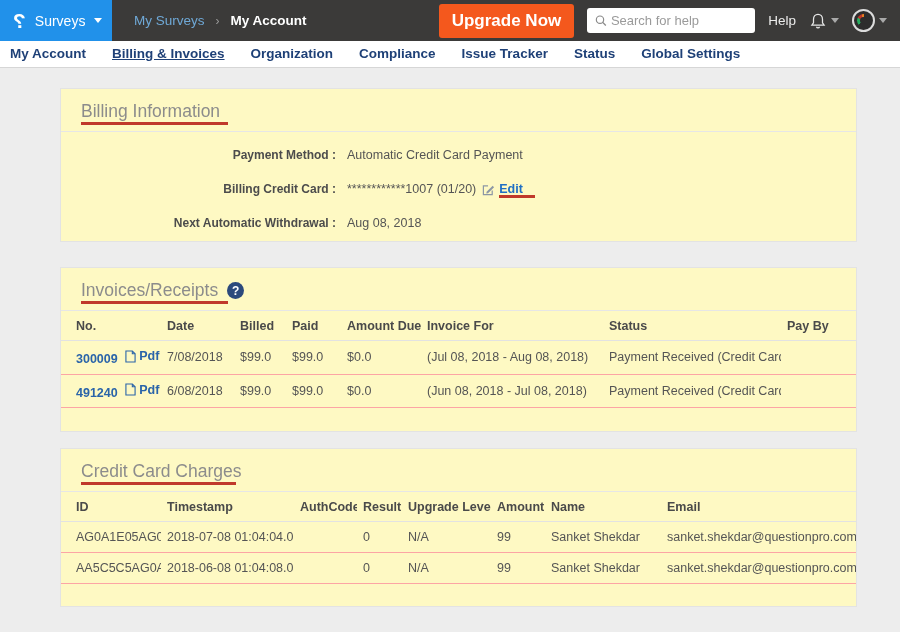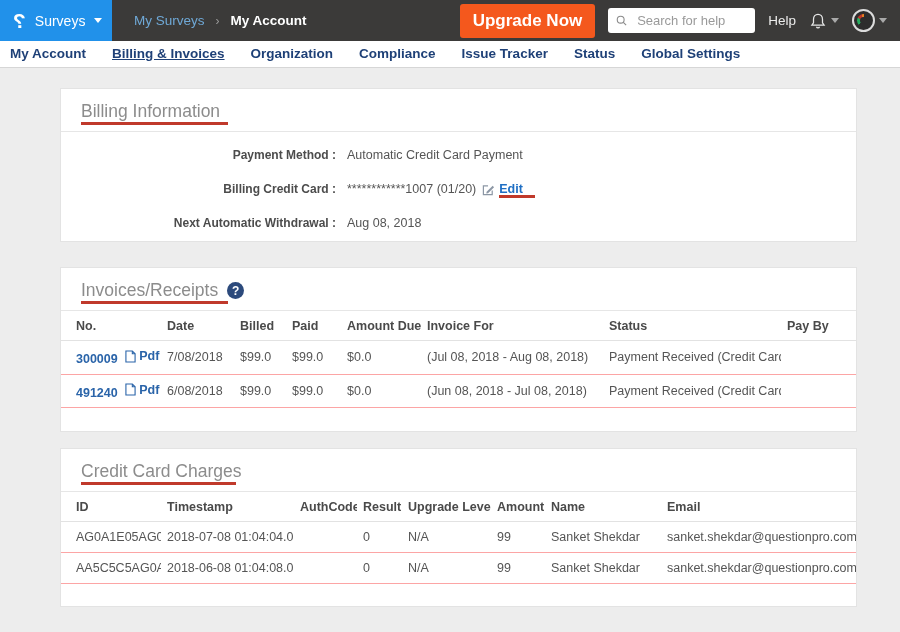--- a/index.html
+++ b/index.html
@@ -17,42 +17,42 @@
     border-top:5px solid #fff; }
   .caret.gray { border-top-color:#a9a9a9; }
   .breadcrumb { margin-left:22px; display:flex; align-items:center; gap:11px; font-size:13.5px; }
   .bc-parent { color:#6fa8d6; cursor:pointer; }
   .bc-sep { color:#9a9a9a; font-size:12px; }
   .bc-current { color:#fff; font-weight:bold; }
   .topbar-right { margin-left:auto; display:flex; align-items:center; gap:13px; padding-right:13px; }
   .upgrade-btn { background:#f4581d; color:#fff; border:none; border-radius:3px;
     font-size:17px; font-weight:bold; padding:7px 13px; cursor:pointer;
     font-family:inherit; }
-  .search-box { background:#fff; border-radius:3px; width:147px; height:25px;
-    display:flex; align-items:center; gap:10px; padding:0 8px; }
+  .search-box { background:#fff; border-radius:3px; width:168px; height:25px;
+    display:flex; align-items:center; gap:4px; padding:0 8px; }
   .search-box input { border:none; outline:none; width:100%; font-size:13px; color:#333;
     font-family:inherit; }
   .search-box input::placeholder { color:#9a9a9a; }
   .help-label { color:#ececec; font-size:13.5px; cursor:pointer; }
   .bell-wrap, .avatar-wrap { display:flex; align-items:center; gap:4px; cursor:pointer; }
   .avatar { width:23px; height:23px; border-radius:50%; background:#2d2d2d;
     border:2px solid #dcdcdc; position:relative; overflow:hidden; }
   .avatar::before { content:''; position:absolute; inset:3px; border-radius:50%;
     background:conic-gradient(from 230deg,#27ae60 0 18%,#c0392b 18% 32%,#e67e22 32% 38%,#2d2d2d 38% 100%); }
   .avatar::after { content:''; position:absolute; inset:6px; border-radius:50%; background:#2d2d2d; }
 
   
   .tabbar { height:27px; background:#fff; border-bottom:1px solid #d6d6d6;
     display:flex; align-items:center; gap:26px; padding:0 0 2px 10px; }
   .tab { font-size:13.5px; font-weight:bold; color:#1e4077; cursor:pointer; white-space:nowrap; }
   .tab.active { text-decoration:underline; }
 
   
   .content { height:564px; background:#ededed; overflow:hidden; }
-  .card { width:797px; margin-left:60px; background:#ffffff; border:1px solid #e3e3e3; }
+  .card { width:797px; margin-left:60px; background:#fef9c3; border:1px solid #e3e3e3; }
   .card-1 { margin-top:20px; height:154px; }
   .card-2 { margin-top:25px; height:165px; }
   .card-3 { margin-top:16px; height:159px; }
   .card-header { position:relative; height:43px; padding:12px 20px 0;
     border-bottom:1px solid #e6e6e6; display:flex; align-items:flex-start; gap:9px; }
   .card-title { font-size:17.5px; font-weight:400; color:#8c8c8c; line-height:20px; }
   .annot { position:absolute; height:3px; background:#c0392b; }
   .annot-t1 { left:20px; top:33px; width:147px; }
   .annot-t2 { left:20px; top:33px; width:147px; }
   .annot-t3 { left:20px; top:33px; width:155px; }

